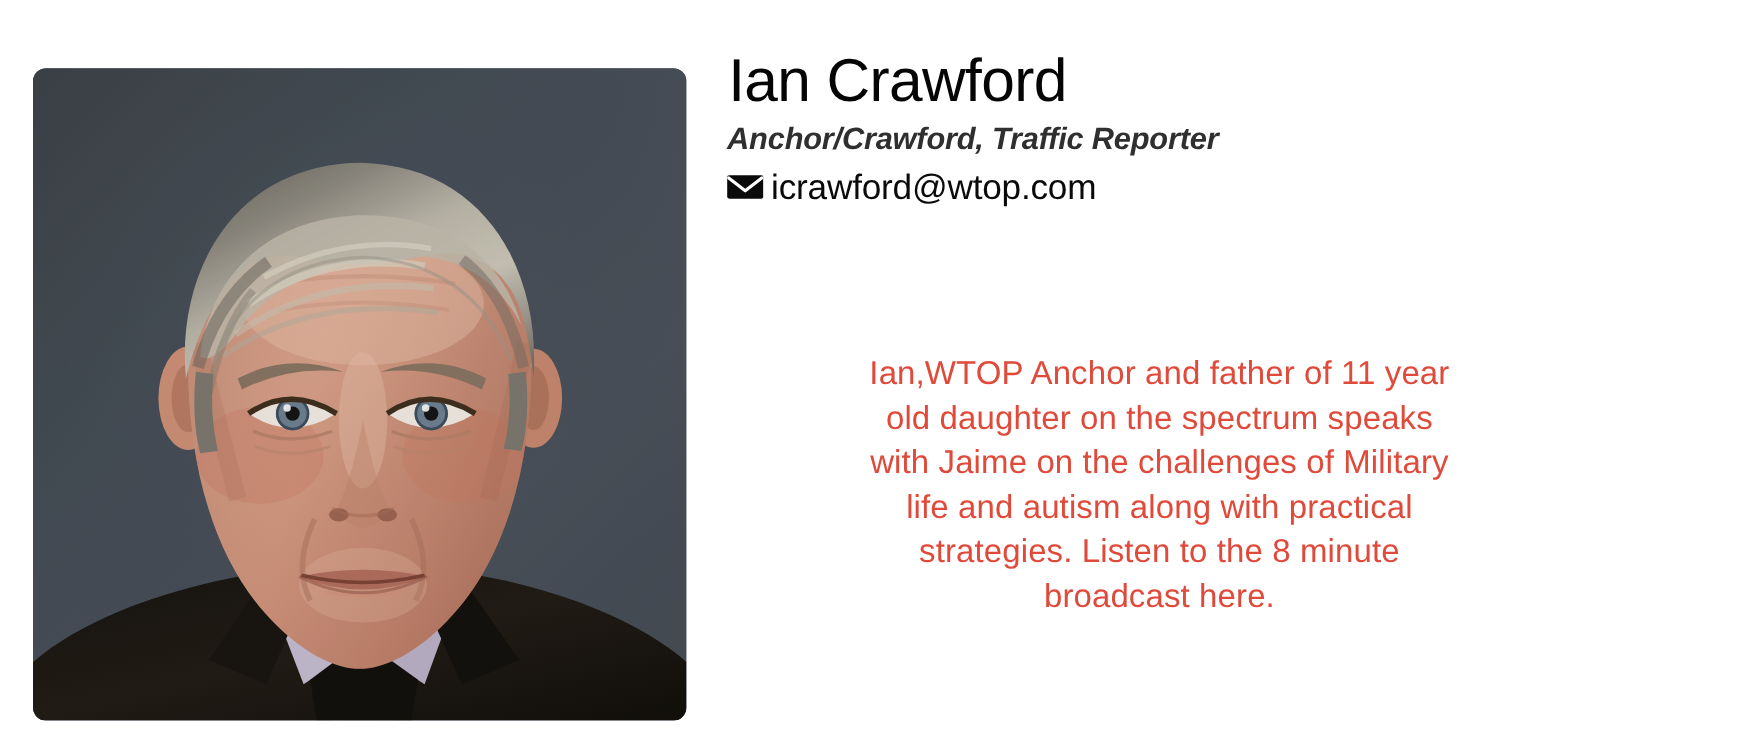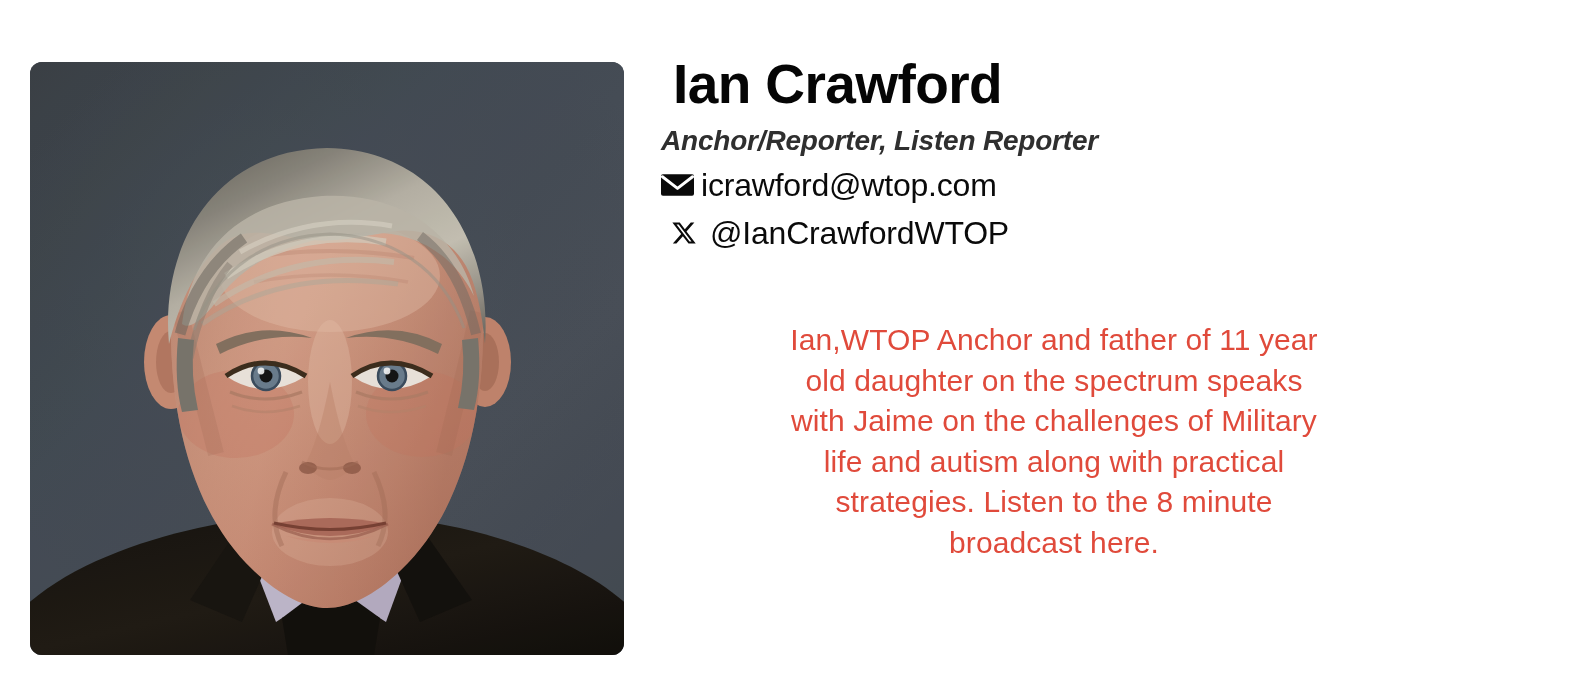--- a/index.html
+++ b/index.html
@@ -38,25 +38,25 @@
   
   .info {
     position: absolute;
     left: 661px;
     top: 44px;
     width: 700px;
   }
 
   .person-name {
     font-size: 55px;
-    font-weight: bold;
+    font-weight: normal;
     line-height: 1.04;
     color: #050505;
     letter-spacing: -0.6px;
-    margin: 12px;
+    margin: 1px;
     white-space: nowrap;
   }
 
   .person-role {
     font-size: 28px;
     font-weight: bold;
     font-style: italic;
     color: #2f2f2f;
     margin: 8px 0 0 0;
     letter-spacing: -0.2px;
@@ -281,37 +281,29 @@
 
         <rect x="0" y="0" width="594" height="593" fill="#000" opacity="0.05"></rect>
       </g>
     </svg>
   </div>
 
   <div class="info">
 
     <h1 class="person-name">Ian Crawford</h1>
 
-    <div class="person-role">Anchor/Reporter, Listen Reporter</div>
+    <div class="person-role">Anchor/Crawford, Traffic Reporter</div>
 
     <div class="contact-row mail-row">
       <span class="contact-icon icon-mail">
         <svg viewBox="0 0 34 26" width="33" height="26" aria-hidden="true">
           <path d="M2 2 H32 A2 2 0 0 1 34 4 V22 A2 2 0 0 1 32 24 H2 A2 2 0 0 1 0 22 V4 A2 2 0 0 1 2 2 Z" fill="#0a0a0a"></path>
           <path d="M1.5 4.5 L17 16.5 L32.5 4.5" stroke="#ffffff" stroke-width="3" fill="none" stroke-linejoin="round" stroke-linecap="round"></path>
         </svg>
       </span>
       <span class="contact-text">icrawford@wtop.com</span>
     </div>
 
-    <div class="contact-row x-row">
-      <span class="contact-icon icon-x">
-        <svg viewBox="0 0 24 24" width="26" height="26" aria-hidden="true">
-          <path d="M18.244 2.25h3.308l-7.227 8.26 8.502 11.24H16.17l-5.214-6.817L4.99 21.75H1.68l7.73-8.835L1.254 2.25H8.08l4.713 6.231zm-1.161 17.52h1.833L7.084 4.126H5.117z" fill="#0a0a0a"></path>
-        </svg>
-      </span>
-      <span class="contact-text">@IanCrawfordWTOP</span>
-    </div>
   </div>
 
   <div class="blurb">Ian,WTOP Anchor and father of 11 year old daughter on the spectrum speaks with Jaime on the challenges of Military life and autism along with practical strategies. Listen to the 8 minute broadcast here.</div>
 
 </div>
 
 </body></html>

